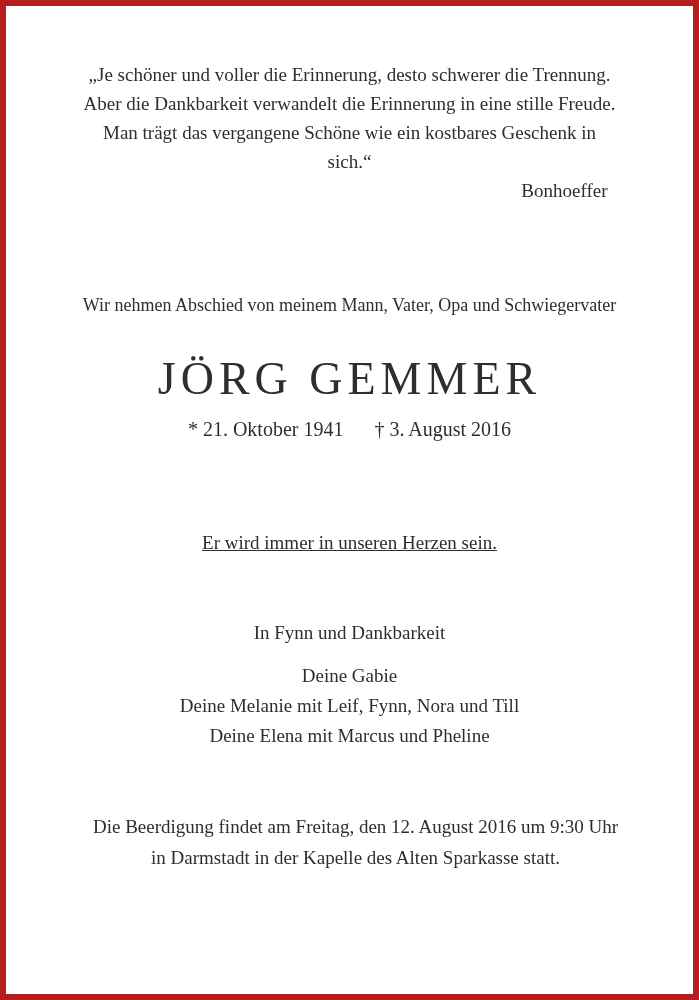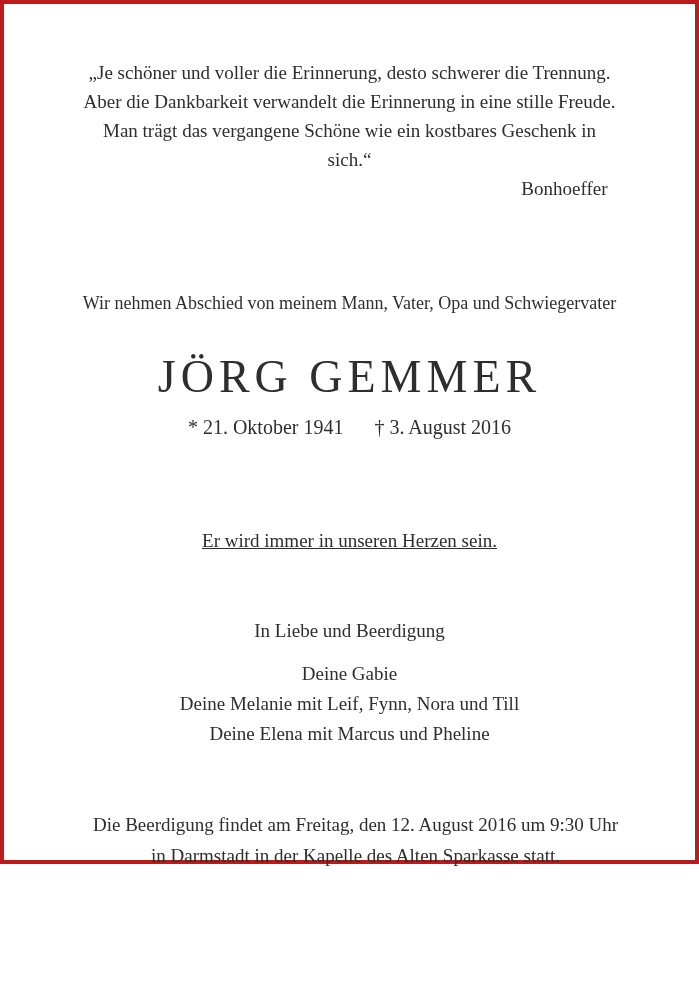--- a/index.html
+++ b/index.html
@@ -10,22 +10,22 @@
     width: 699px;
     height: 1000px;
     background: #ffffff;
     font-family: "Liberation Serif", "DejaVu Serif", serif;
     color: #2e2e2e;
     overflow: hidden;
   }
   .page {
     box-sizing: border-box;
     width: 699px;
-    height: 864px;
-    border: 4px solid #b91c1c;
+    height: 1000px;
+    border: 6px solid #b91c1c;
     background: #ffffff;
     padding-top: 54px;
     text-align: center;
   }
   .quote-block {
     width: 540px;
     margin: 0 auto;
     font-size: 19px;
     line-height: 29px;
     text-align: center;
@@ -110,21 +110,21 @@
 
   <div class="deceased-name">JÖRG GEMMER</div>
 
   <div class="dates-line">
     <span class="birth-date">* 21. Oktober 1941</span>
     <span class="death-date">† 3. August 2016</span>
   </div>
 
   <div class="memorial-line">Er wird immer in unseren Herzen sein.</div>
 
-  <div class="farewell-heading">In Liebe und Beerdigung</div>
+  <div class="farewell-heading">In Fynn und Dankbarkeit</div>
 
   <div class="mourners">
     <div class="mourner-line">Deine Gabie</div>
     <div class="mourner-line">Deine Melanie mit Leif, Fynn, Nora und Till</div>
     <div class="mourner-line">Deine Elena mit Marcus und Pheline</div>
   </div>
 
   <div class="funeral-block">
     <div class="funeral-line">Die Beerdigung findet am Freitag, den 12. August 2016 um 9:30 Uhr</div>
     <div class="funeral-line">in Darmstadt in der Kapelle des Alten Sparkasse statt.</div>

